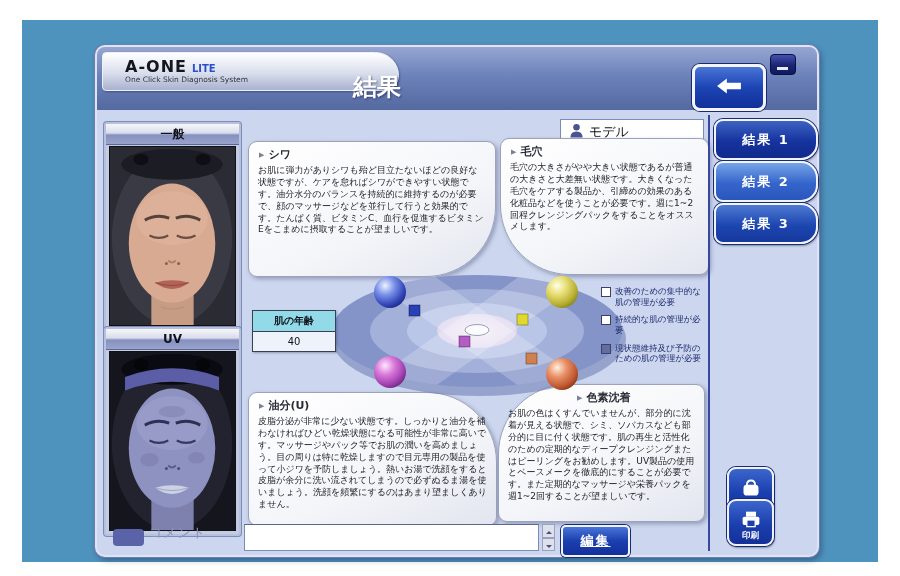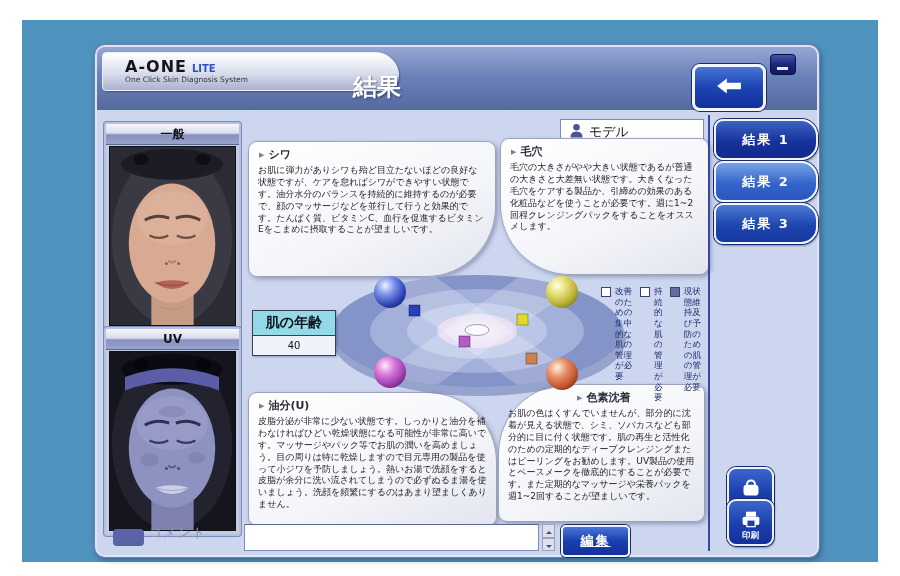--- a/index.html
+++ b/index.html
@@ -55,25 +55,25 @@
   .bubble-pore{left:403px;top:91px;width:207px;height:135px;border-bottom-left-radius:70px;}
   .bubble-oil{left:151px;top:345px;width:247px;height:132px;border-top-right-radius:70px;}
   .bubble-pigment{left:401px;top:337px;width:205px;height:136px;border-top-left-radius:70px;}
   .bubble-title{padding:5px 8px 1px 10px;font-size:11px;font-weight:bold;color:#2a2d38;}
   .bubble-title::before{content:"▶";font-size:7px;color:#7a8098;margin-right:4px;vertical-align:1px;}
   .bubble-pigment .bubble-title{padding-left:78px;}
   .bubble-body{padding:2px 9px;font-size:9px;line-height:1.32;color:#1c1e26;letter-spacing:0;}
   
   .skin-age{position:absolute;left:155px;top:263px;width:82px;border:1px solid #3a3f52;
             box-shadow:1px 1px 2px rgba(50,60,100,.4);}
-  .skin-age .hd{background:#92dae8;font-size:14px;font-weight:bold;color:#10121c;text-align:center;
+  .skin-age .hd{background:#92dae8;font-size:10px;font-weight:bold;color:#10121c;text-align:center;
             padding:3px 0;border-bottom:1px solid #3a3f52;}
   .skin-age .val{background:#eef2fb;font-size:10px;color:#10121c;text-align:center;padding:4px 15px;}
   
-  .legend{position:absolute;left:504px;top:239px;width:106px;display:flex;flex-direction:row;gap:7px;}
+  .legend{position:absolute;left:504px;top:239px;width:106px;display:flex;flex-direction:column;gap:7px;}
   .lg-item{display:flex;gap:4px;}
   .lg-sq{flex:0 0 auto;width:8px;height:8px;margin-top:1px;border:1.5px solid #3a4070;background:#ffffff;}
   .lg-sq.filled{background:#646e9e;}
   .lg-txt{font-size:8.5px;line-height:1.25;color:#1c2a6e;}
   
   .chart{position:absolute;left:235px;top:221px;width:335px;height:140px;}
   
   .cm-icon{position:absolute;left:16px;top:482px;width:31px;height:17px;background:#5a63a8;border-radius:4px;}
   .cm-icon::after{content:"";position:absolute;left:7px;bottom:-7px;border:7px solid transparent;
         border-top-color:#5a63a8;border-left-width:3px;border-right-width:3px;}

